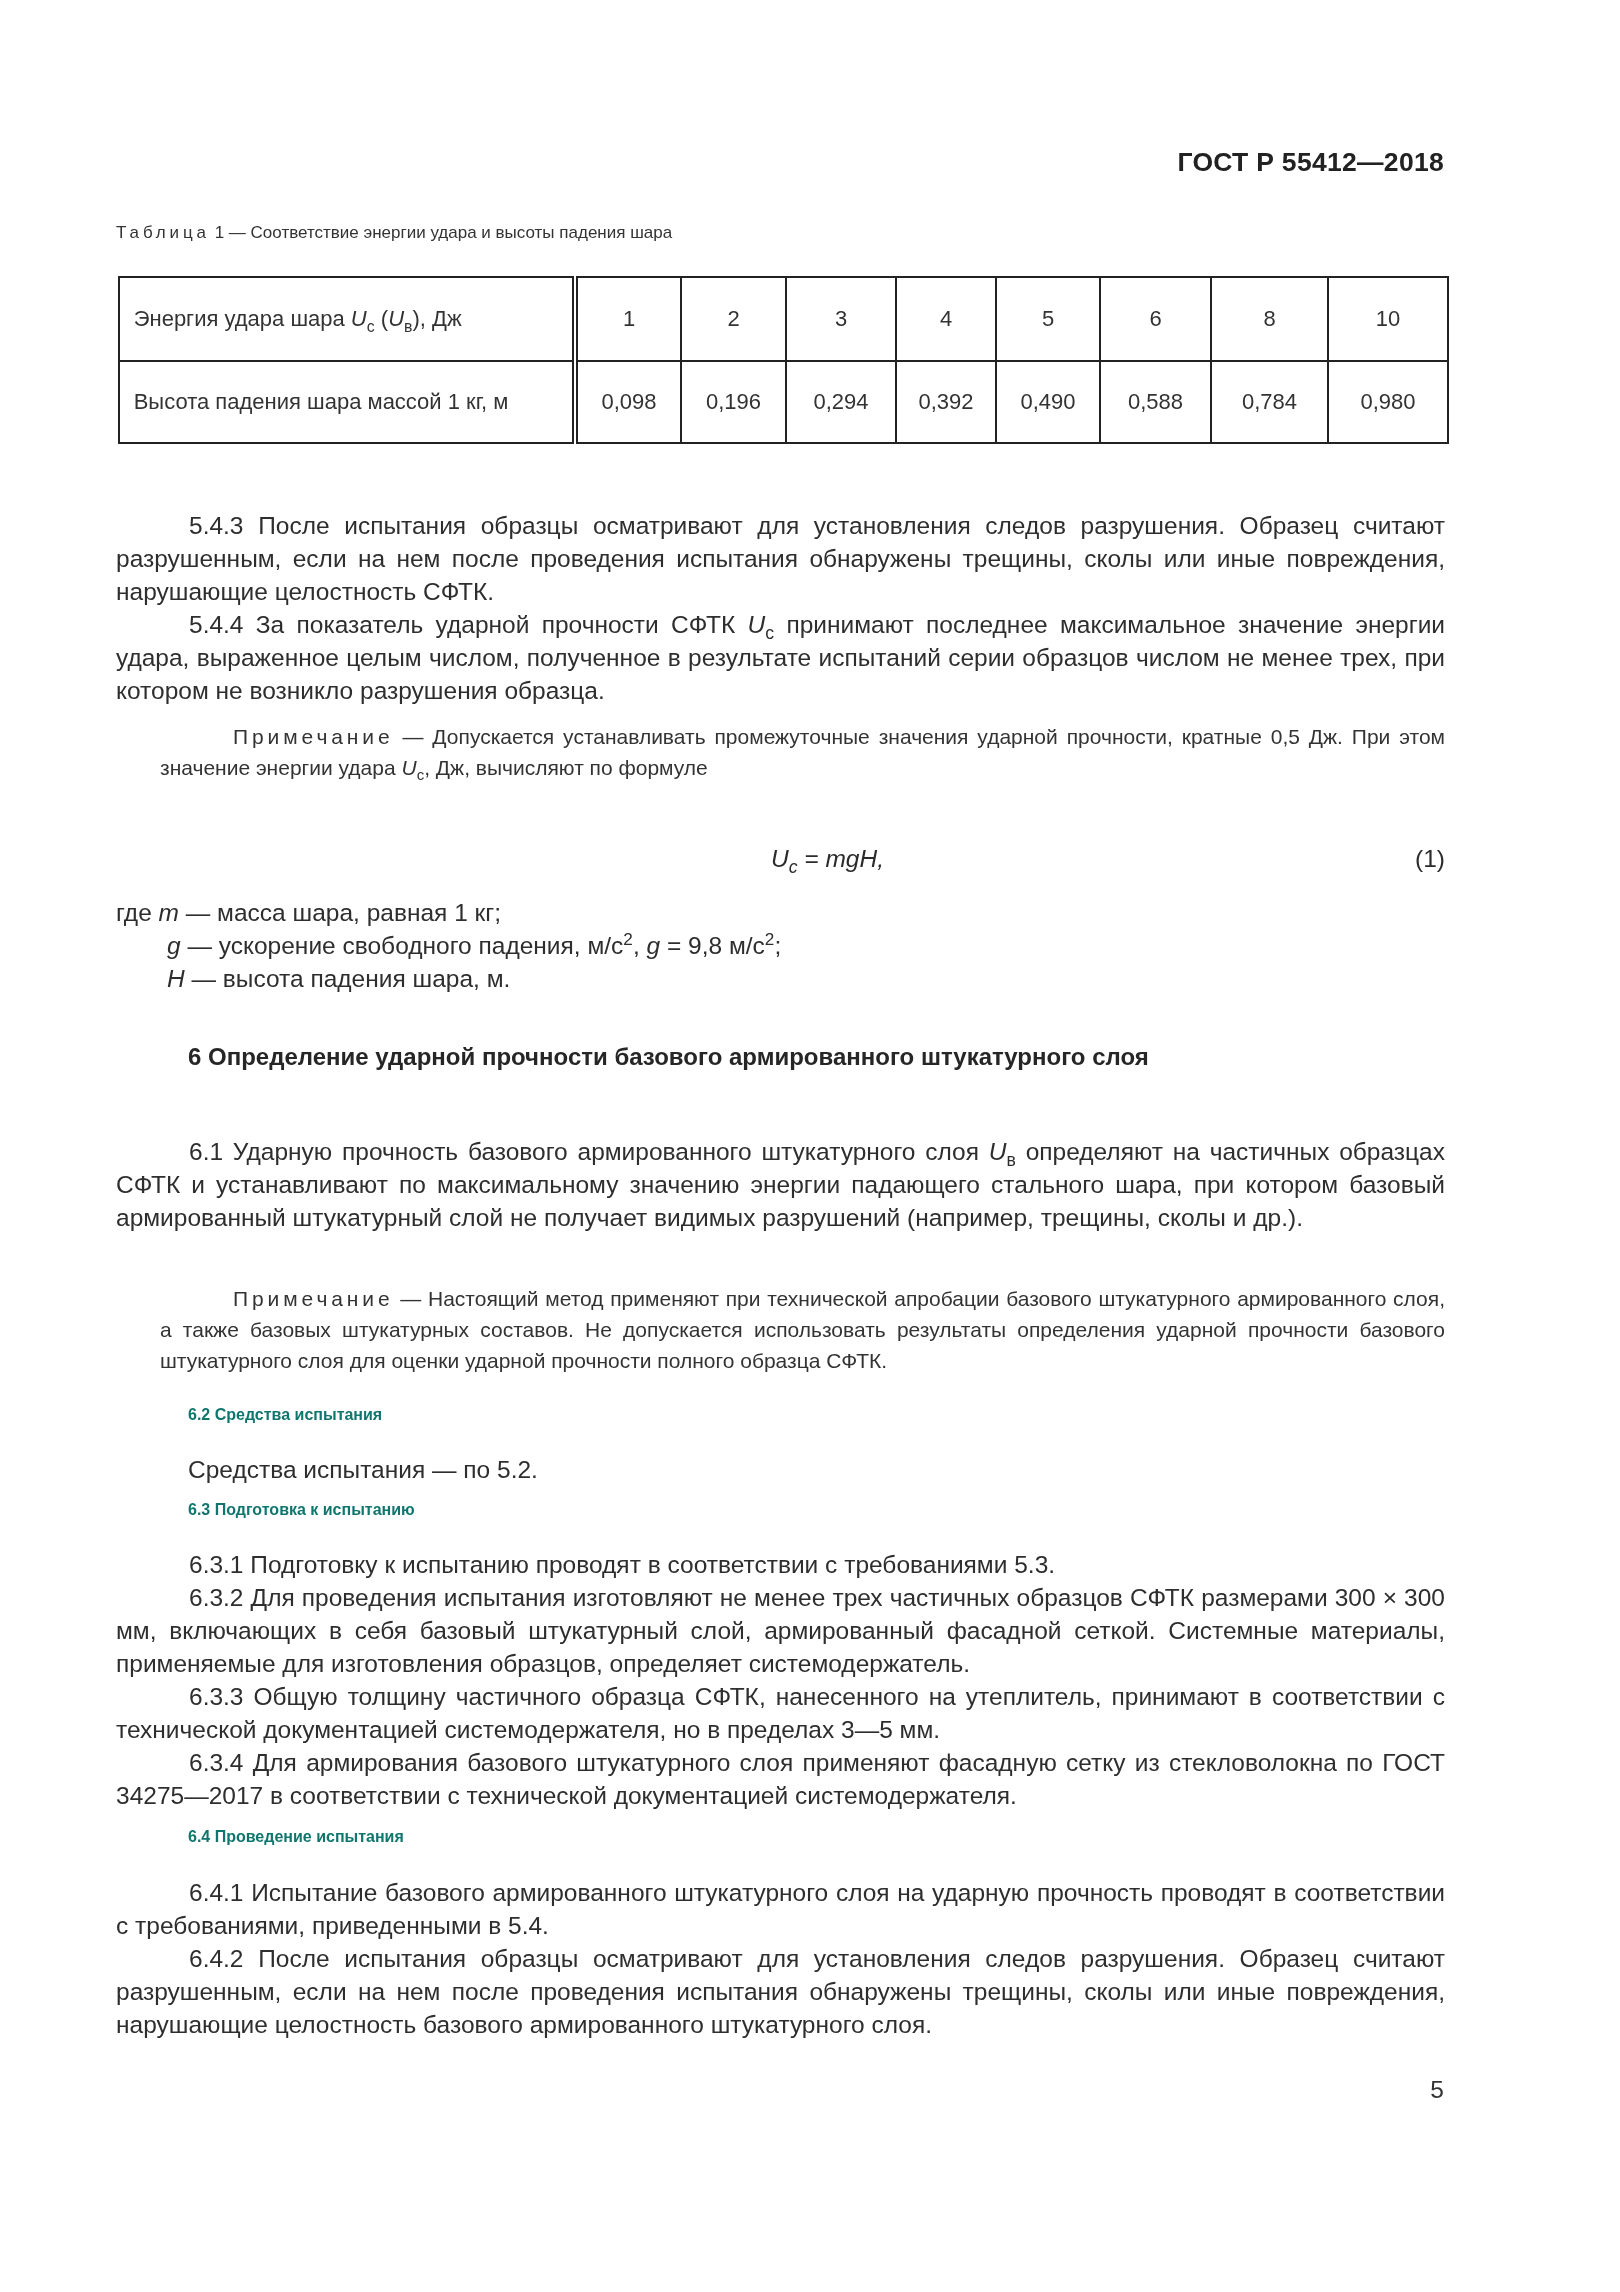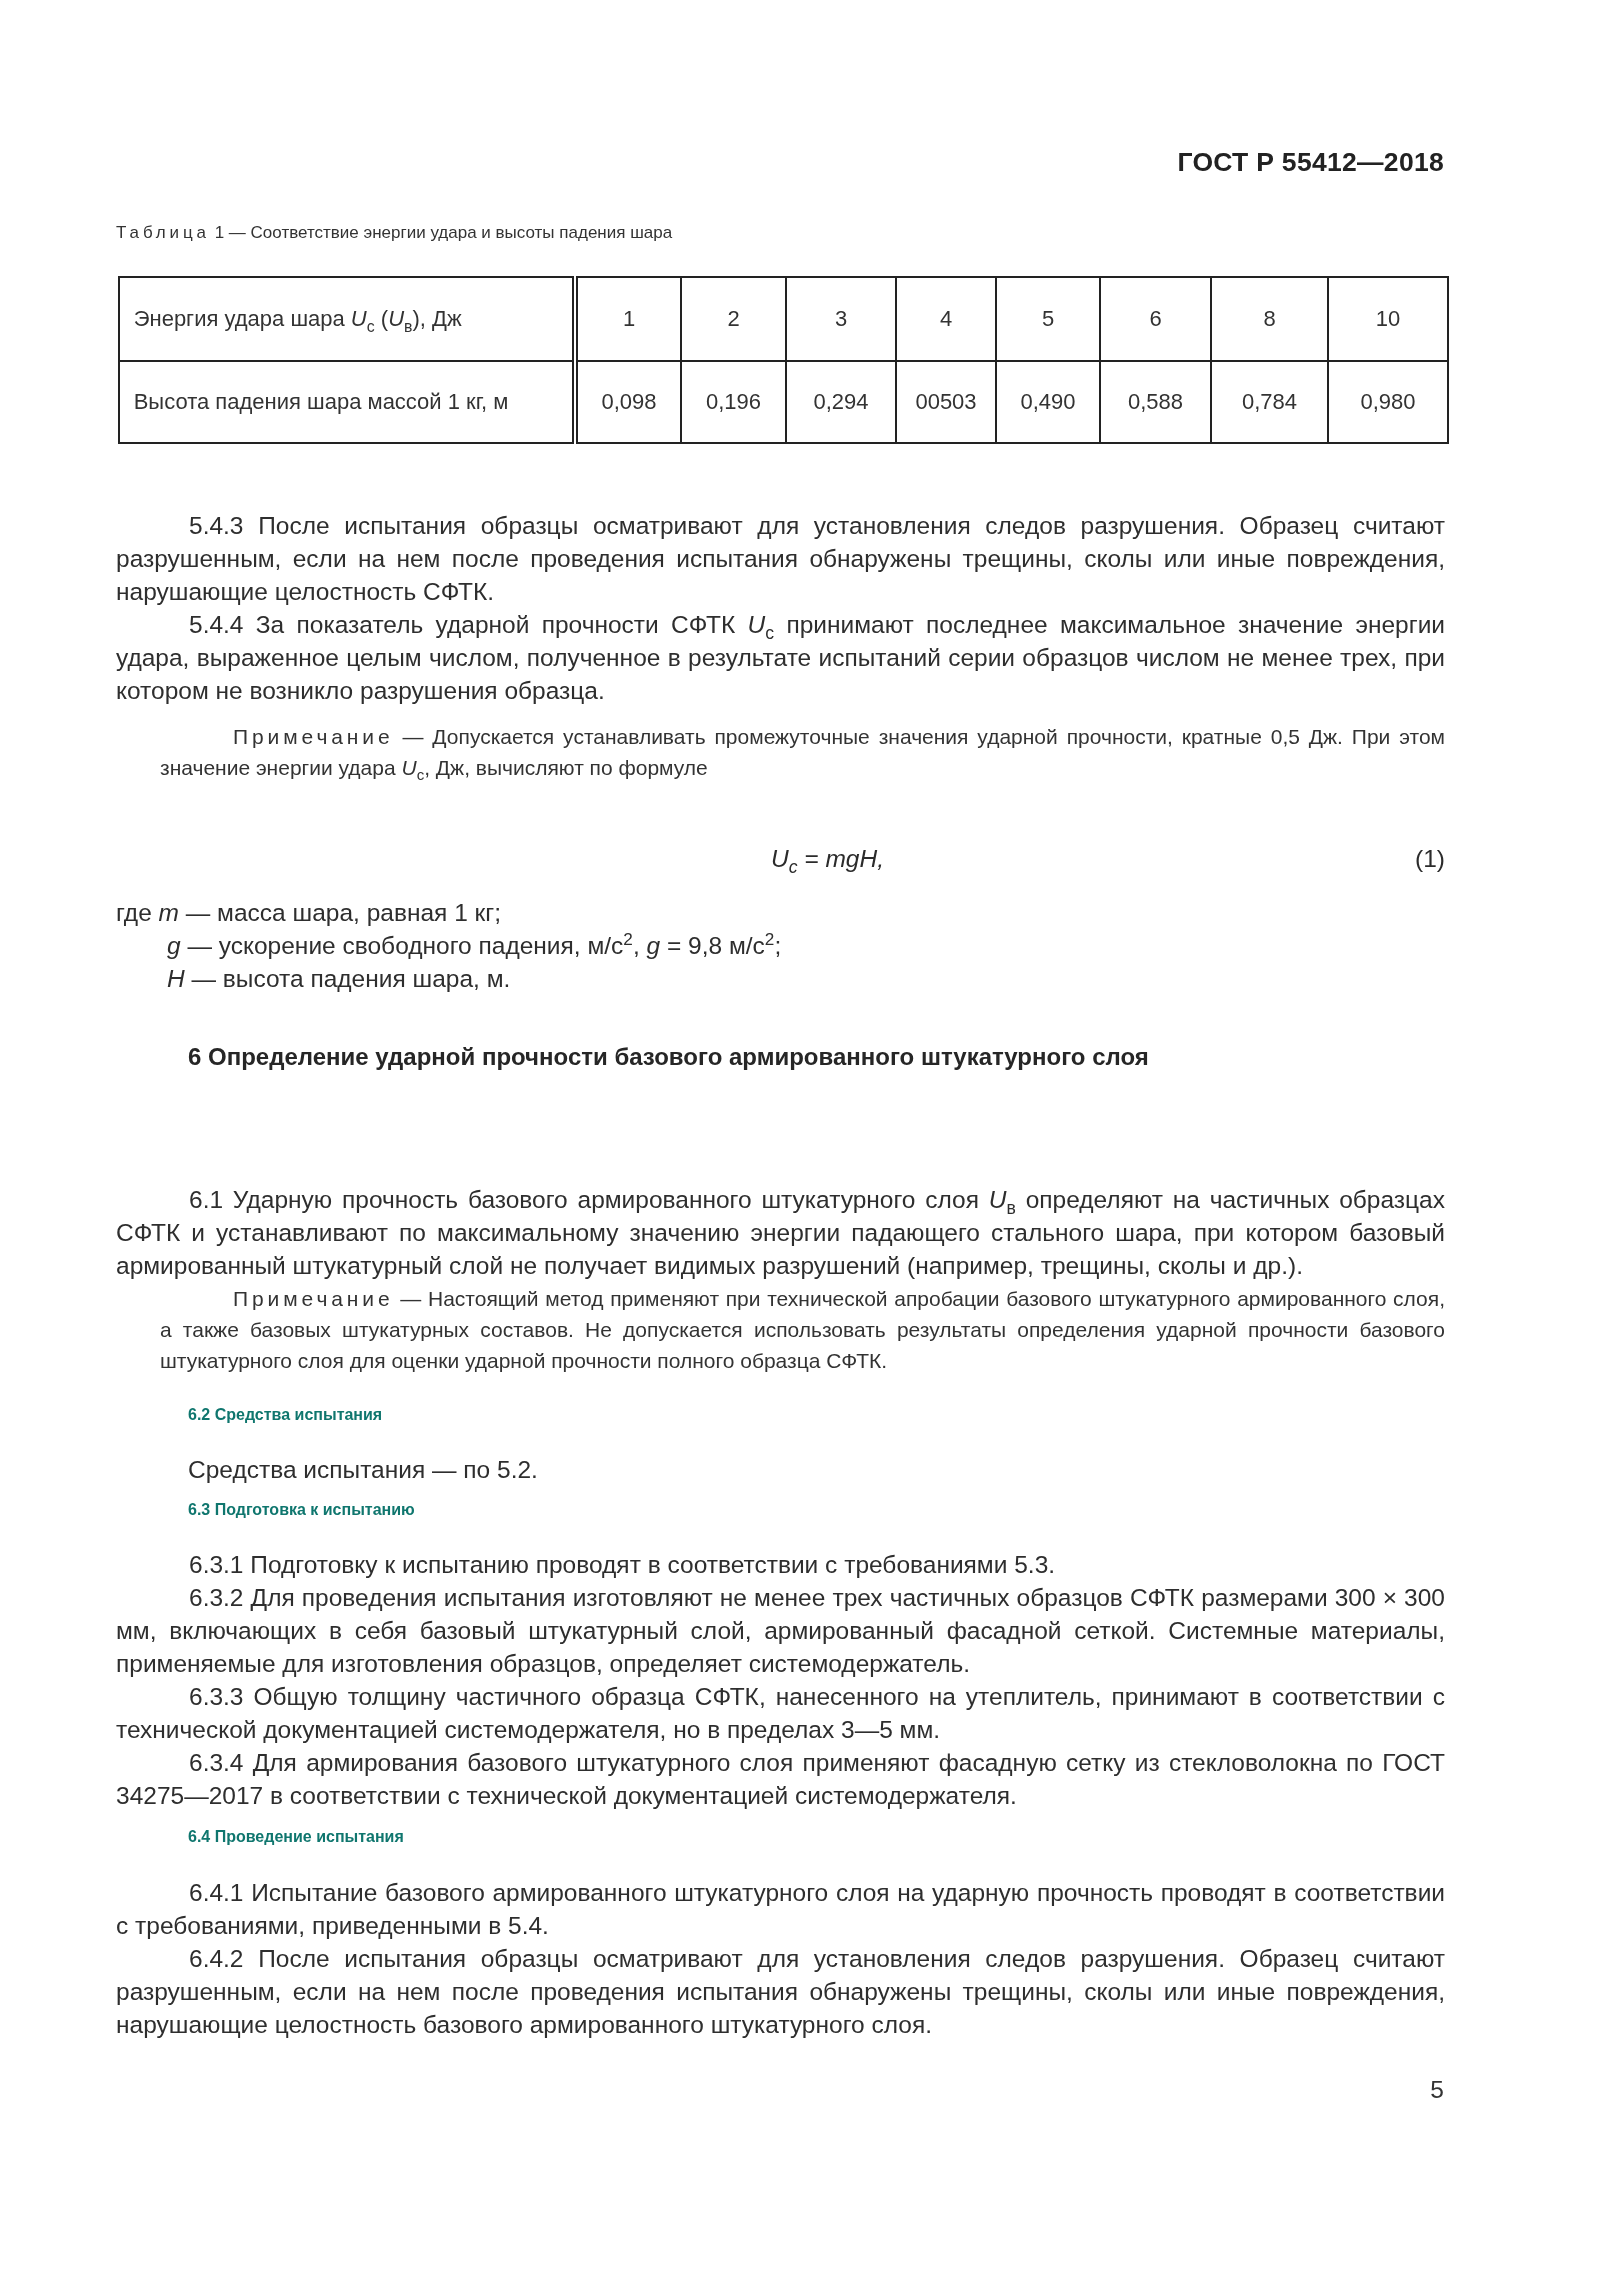--- a/index.html
+++ b/index.html
@@ -79,21 +79,21 @@
       <td>5</td>
       <td>6</td>
       <td>8</td>
       <td>10</td>
     </tr>
     <tr>
       <td class="rh">Высота падения шара массой 1 кг, м</td>
       <td>0,098</td>
       <td>0,196</td>
       <td>0,294</td>
-      <td>00503</td>
+      <td>0,392</td>
       <td>0,490</td>
       <td>0,588</td>
       <td>0,784</td>
       <td>0,980</td>
     </tr>
   </tbody>
     </table>
 
   <div class="block" style="top:509px;">
     <p class="p">5.4.3 После испытания образцы осматривают для установления следов разрушения. Образец считают разрушенным, если на нем после проведения испытания обнаружены трещины, сколы или иные повреждения, нарушающие целостность СФТК.</p>
@@ -110,21 +110,21 @@
   </div>
 
   <div class="where">
     <div><span>где </span><span class="it">m</span><span> — масса шара, равная 1 кг;</span></div>
     <div class="ind"><span class="it">g</span><span> — ускорение свободного падения, м/с</span><sup>2</sup><span>, </span><span class="it">g</span><span> = 9,8 м/с</span><sup>2</sup><span>;</span></div>
     <div class="ind"><span class="it">H</span><span> — высота падения шара, м.</span></div>
   </div>
 
   <div class="h1" style="top:1035px;">6 Определение ударной прочности базового армированного  штукатурного слоя</div>
 
-  <div class="block" style="top:1135px;margin-top:48px;">
+  <div class="block" style="top:1135px;">
     <p class="p"><span>6.1 Ударную прочность базового армированного штукатурного слоя </span><span class="it">U</span><sub>в</sub><span> определяют на частичных образцах СФТК и устанавливают по максимальному значению энергии падающего стального шара, при котором базовый армированный штукатурный слой не получает видимых разрушений (например, трещины, сколы и др.).</span></p>
   </div>
 
   <div class="note" style="top:1283px;">
     <p class="p"><span class="spaced">Примечание</span><span> — Настоящий метод применяют при технической апробации базового штукатурного армированного слоя, а также базовых штукатурных составов. Не допускается использовать результаты определения ударной прочности базового штукатурного слоя для оценки ударной прочности полного образца СФТК.</span></p>
   </div>
 
   <div class="h2" style="top:1406px;">6.2 Средства испытания</div>
   <div class="block" style="top:1453px; left:188px; width:1257px;">
     <p class="p noind">Средства испытания — по 5.2.</p>

